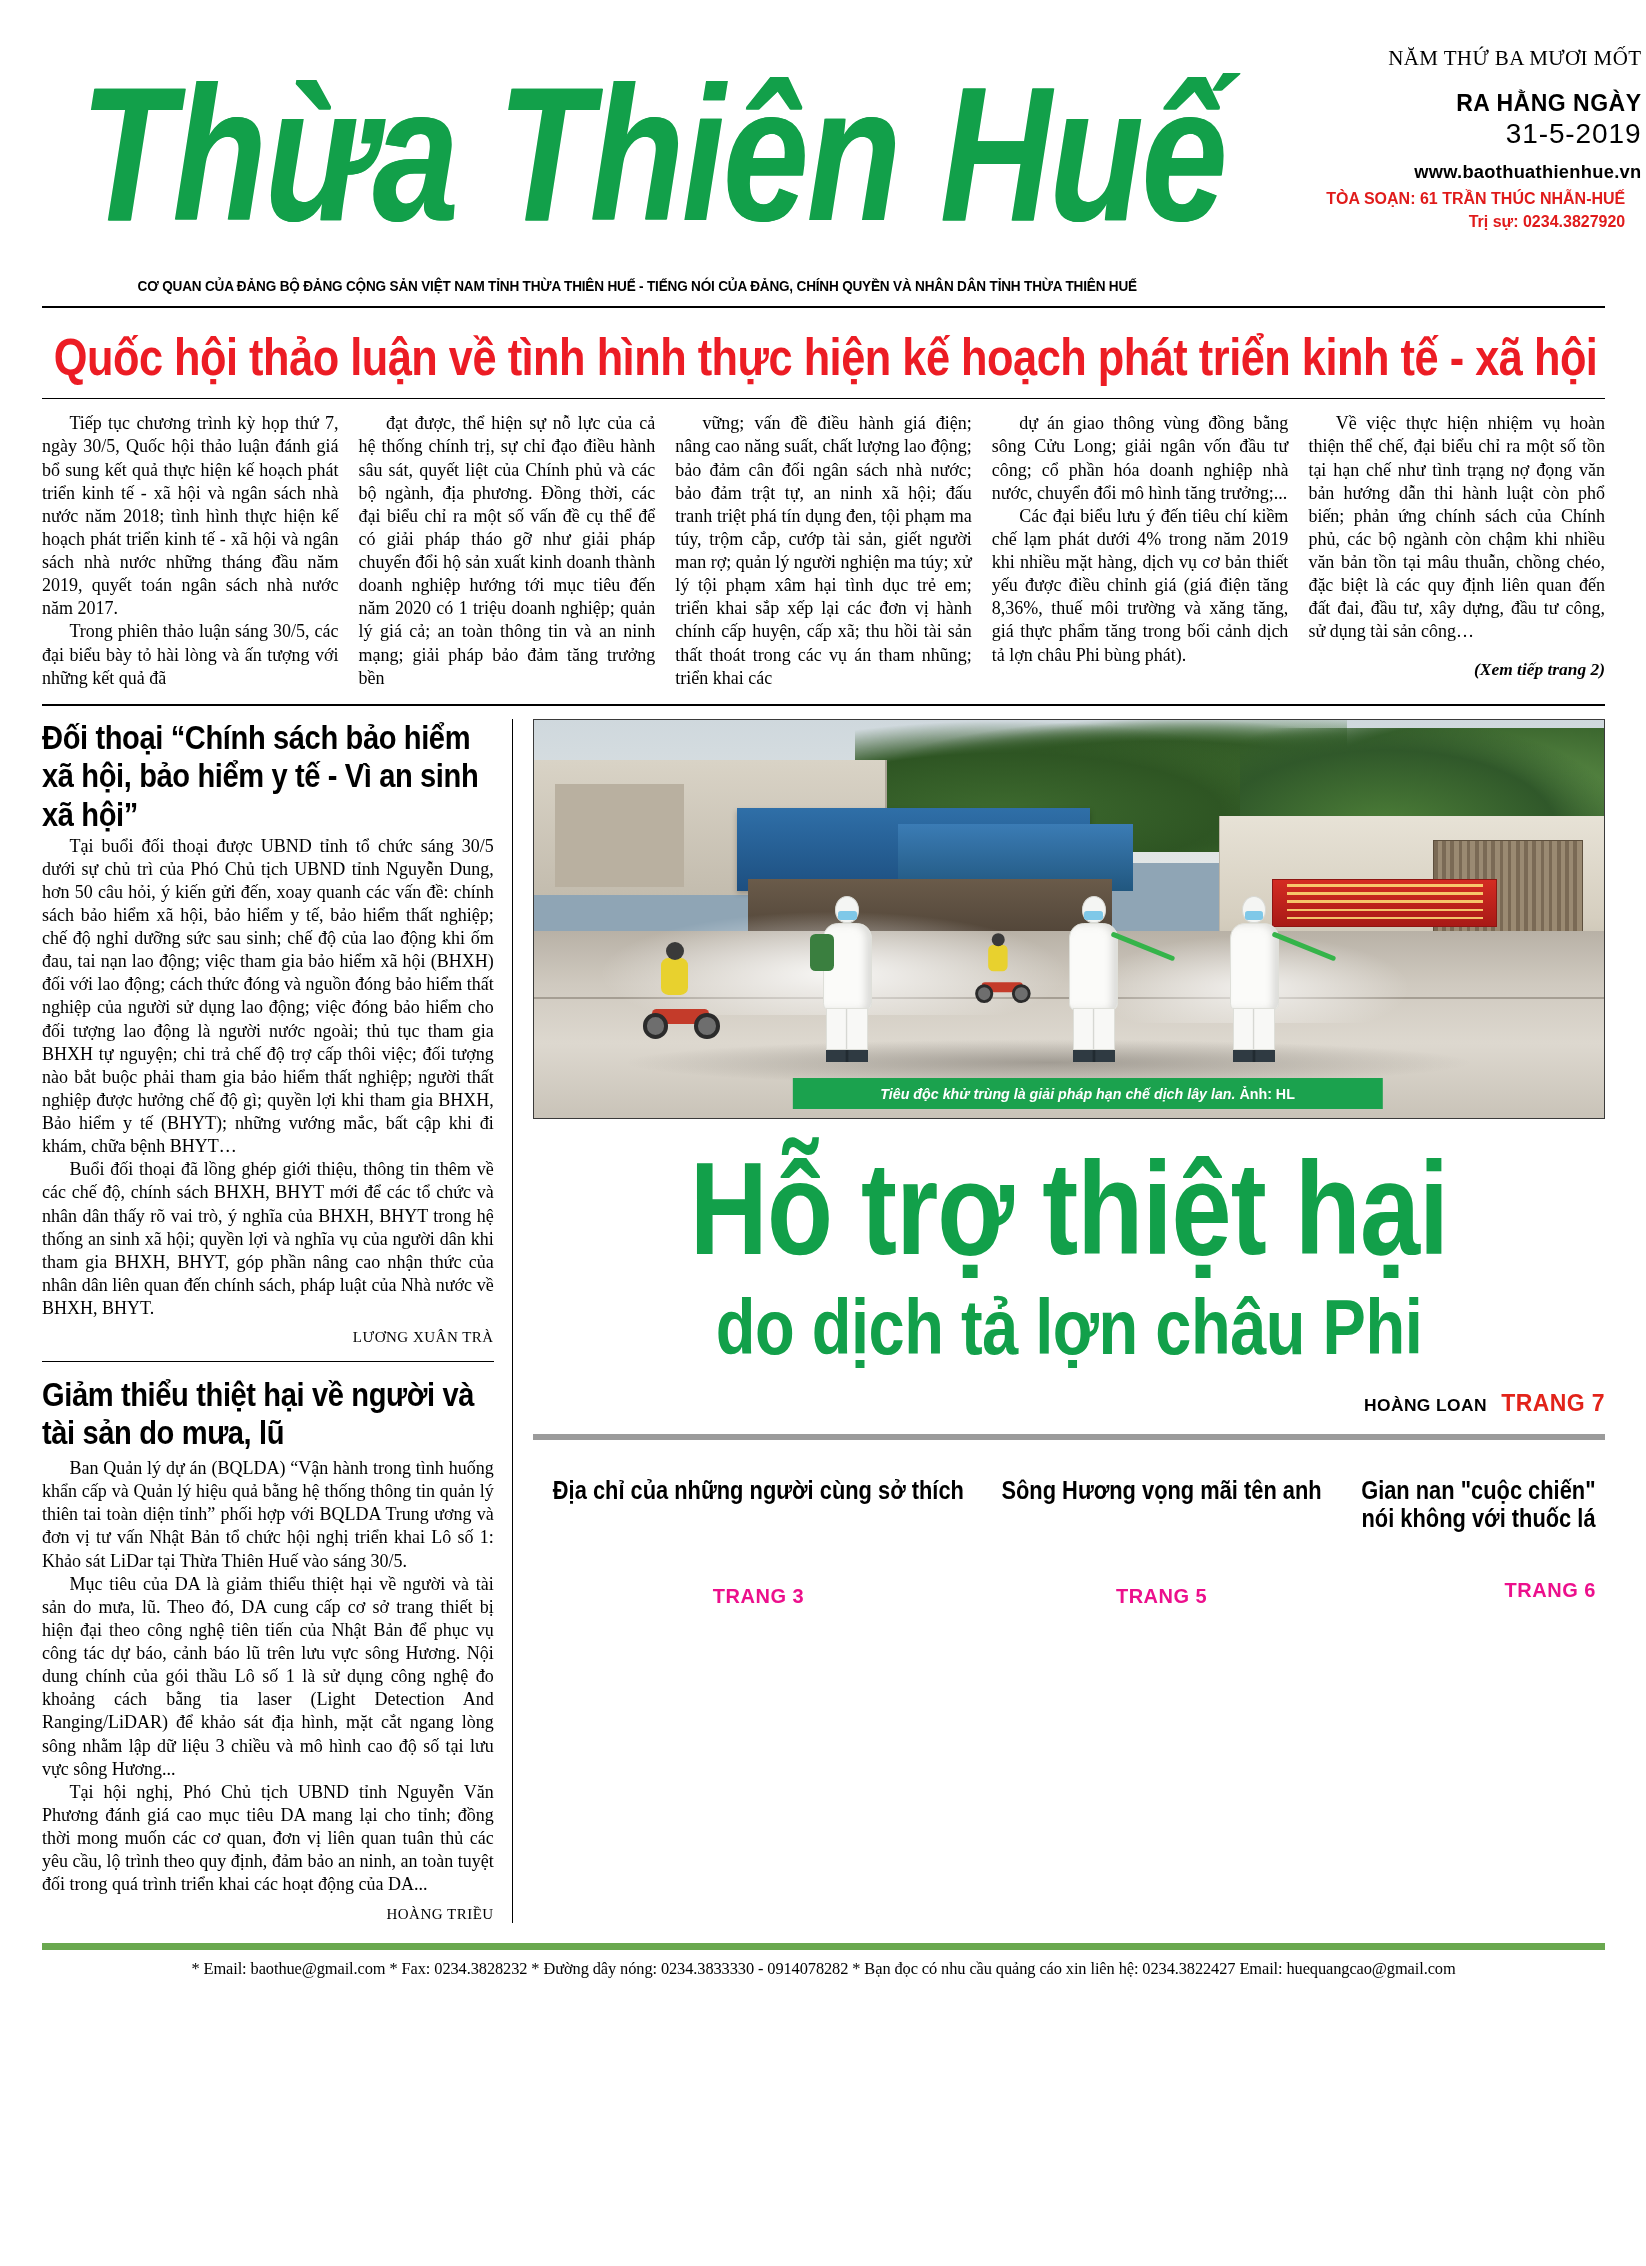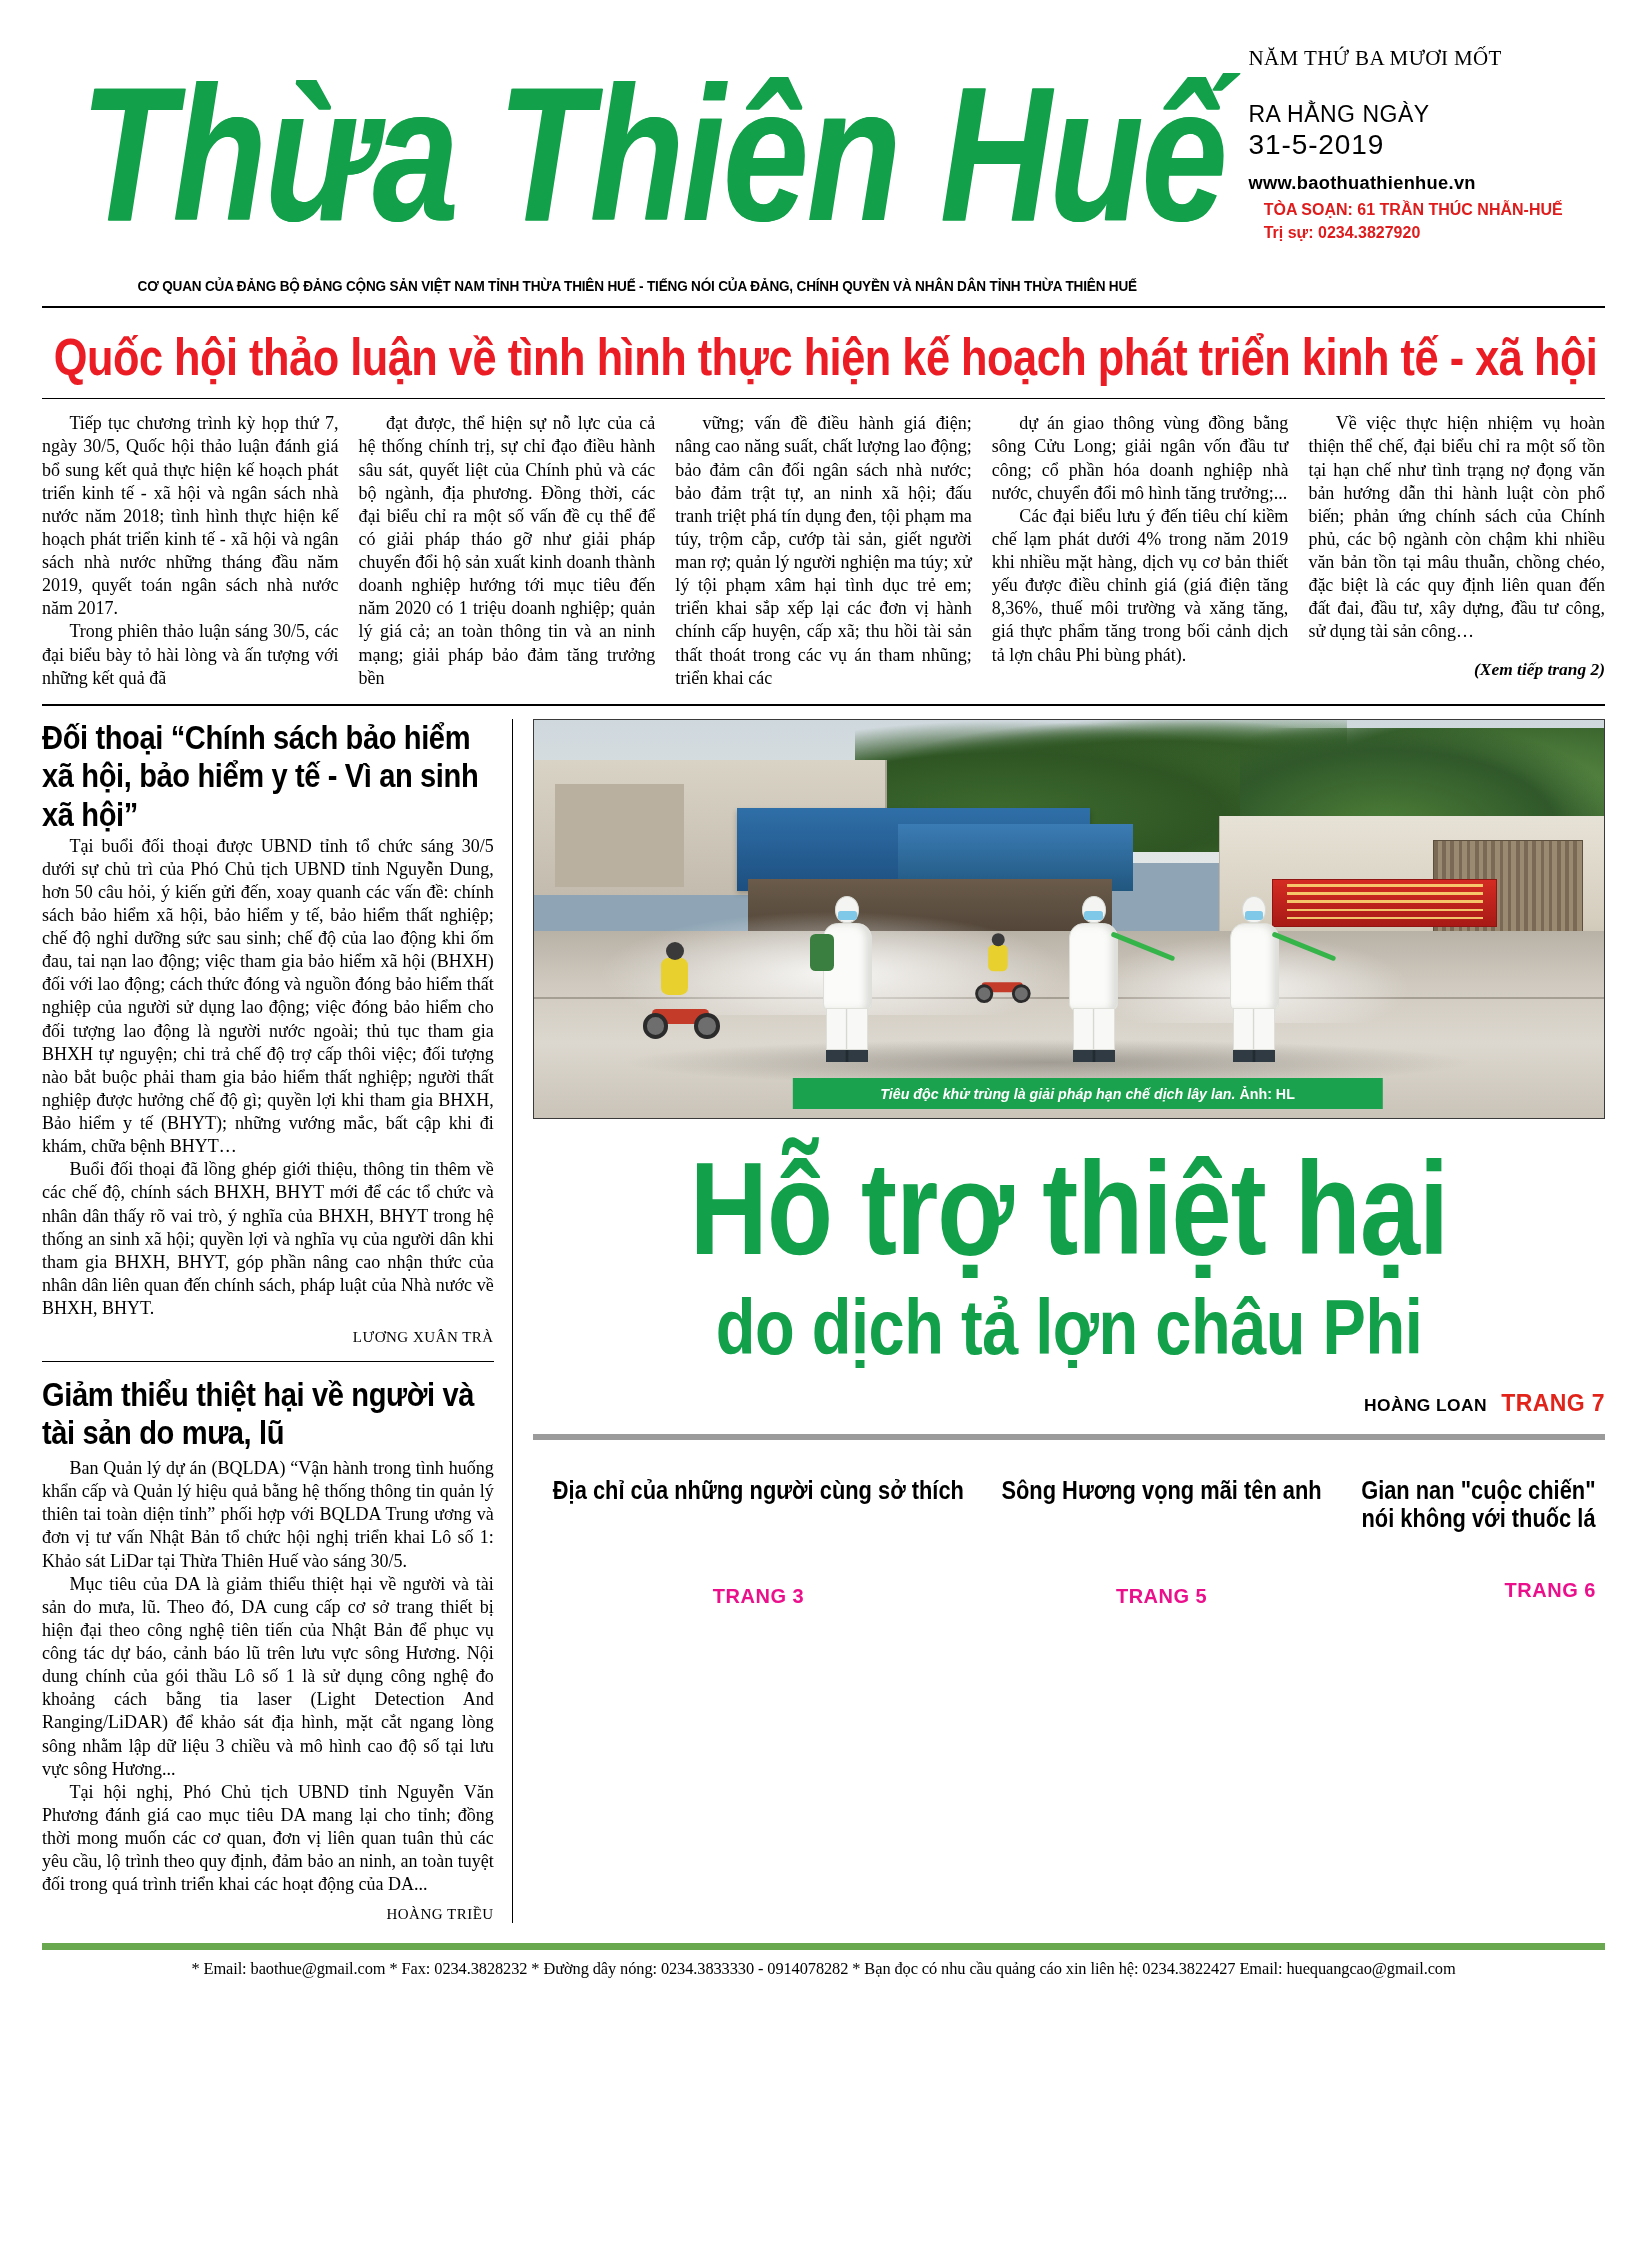--- a/index.html
+++ b/index.html
@@ -49,21 +49,21 @@
     letter-spacing: -1.8px;
     white-space: nowrap;
     transform: scaleY(1.22) scaleX(0.98);
     transform-origin: left top;
     margin-top: 20px;
     text-shadow: 0.9px 0 0 #12a04a;
   }
 
   .masthead-right {
     flex: 0 0 393px;
-    text-align: left;
+    text-align: right;
     padding-top: 5.5px;
     line-height: 1.15;
   }
 
   .mh-year {
     font-family: "Liberation Serif", serif;
     font-size: 21px;
     letter-spacing: 0.4px;
     white-space: nowrap;
   }
@@ -71,22 +71,23 @@
     font-family: "Liberation Sans", sans-serif;
     font-weight: bold;
     font-size: 33px;
     color: #939393;
     letter-spacing: 1.8px;
     margin-top: 0.9px;
   }
   .mh-daily {
     font-family: "Liberation Sans", sans-serif;
     font-size: 23px;
-    margin-top: 31px;
+    margin-top: 20px;
     letter-spacing: 0.5px;
+    font-weight: bold;
   }
   .mh-weekday {
     font-family: "Liberation Sans", sans-serif;
     font-weight: bold;
     font-style: italic;
     font-size: 42px;
     color: #ee6522;
     margin-top: 14.6px;
     letter-spacing: 0px;
   }

